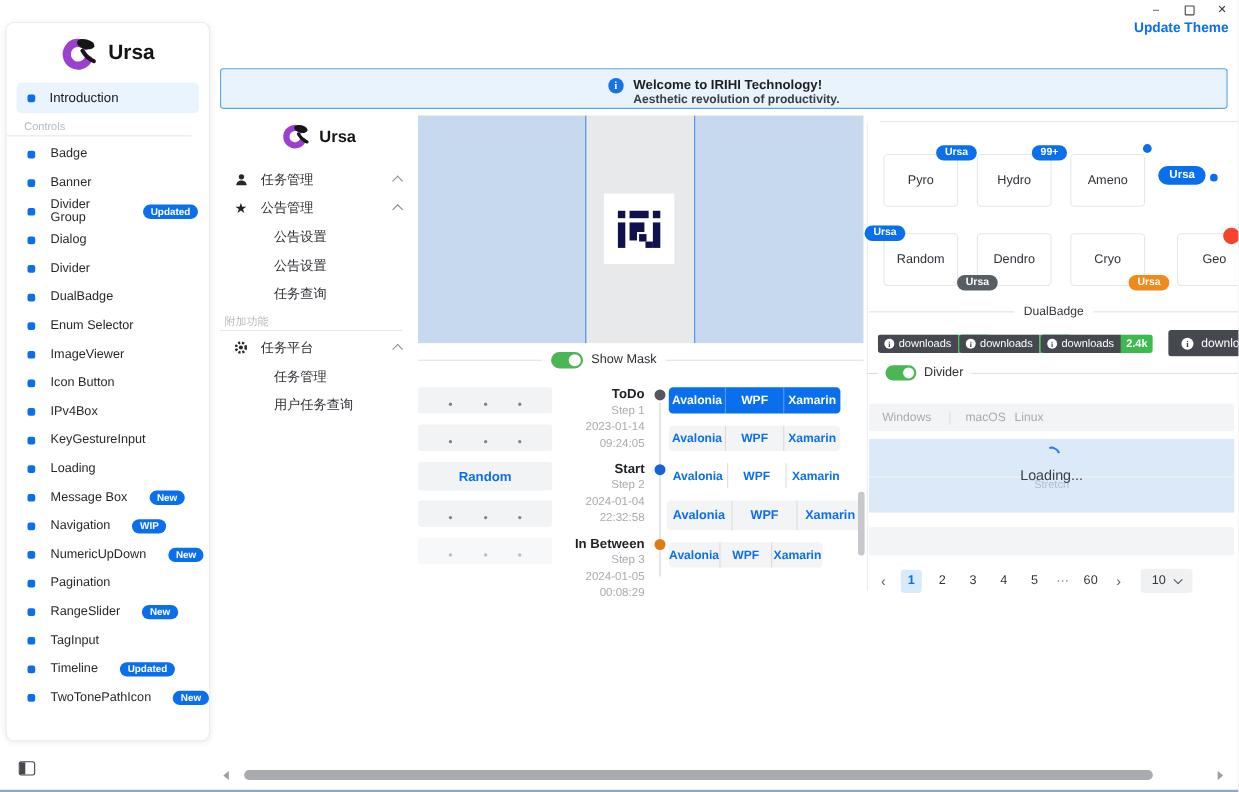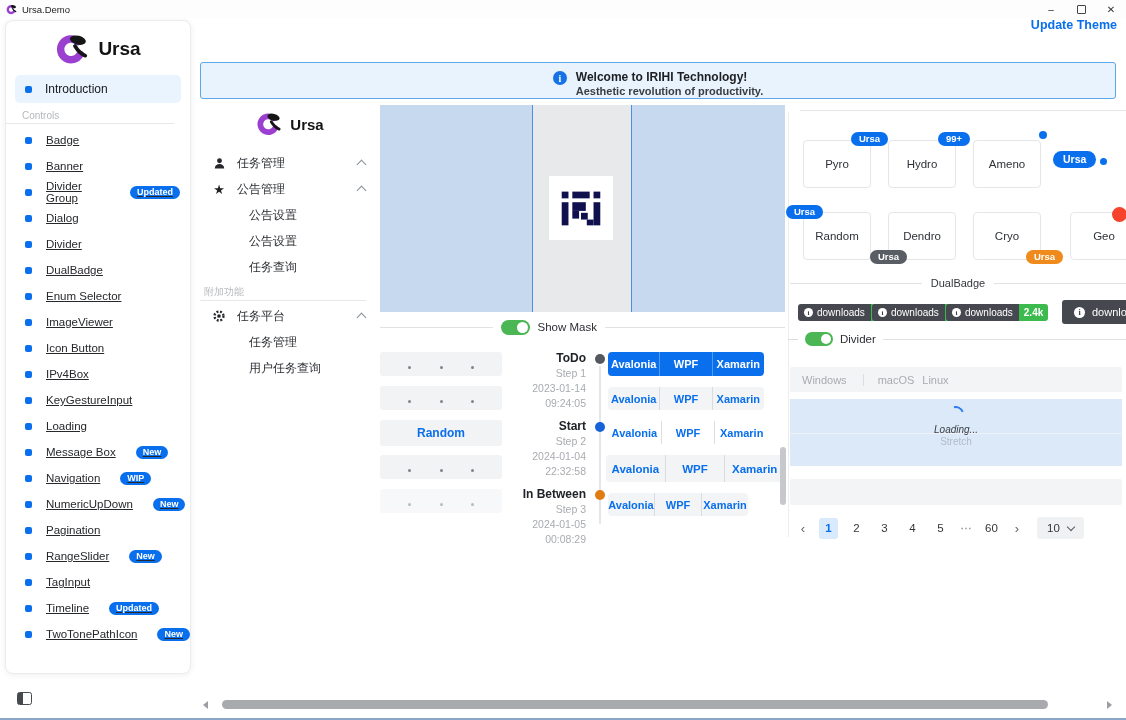--- a/index.html
+++ b/index.html
@@ -17,21 +17,21 @@
   .sidebar{position:absolute;left:5px;top:20px;width:184px;height:652px;background:#fff;
            border:1px solid #ececec;border-radius:8px;box-shadow:0 1px 6px rgba(0,0,0,.07);
            overflow:hidden;z-index:10;}
   .side-logo{display:flex;align-items:center;justify-content:center;gap:9px;margin:12px 0 10px;}
   .side-logo .logo-text{font-size:19px;font-weight:bold;color:#141414;}
   .s-intro{margin:2px 9px 4px;height:28px;border-radius:5px;background:#e9f4fe;
            display:flex;align-items:center;gap:13px;padding:0 10px;font-size:12px;color:#17181a;}
   .s-section{margin:7px 16px 2px;font-size:10px;color:#b5b8bb;}
   .s-hr{border:0;border-top:1px solid #e8e8e8;margin:2px 16px 3px 0;}
   .s-item{height:26px;display:flex;align-items:center;gap:14px;padding:0 10px 0 19px;
-          font-size:11.5px;color:#26282c;cursor:pointer;text-decoration:underline;}
+          font-size:11.5px;color:#26282c;cursor:pointer;}
   .bullet{width:7px;height:7px;border-radius:2px;background:#0a6fed;flex:0 0 auto;}
   .pill{background:#0a6fed;color:#fff;font-size:9px;font-weight:bold;border-radius:999px;
         padding:2px 7px;margin-left:6px;line-height:1;}
   .pill:empty{display:none;}
   
   .update-theme{position:absolute;right:9px;top:18px;font-size:12.5px;font-weight:bold;
                 color:#0a6fed;z-index:40;cursor:pointer;}
   
   .banner{position:absolute;left:200px;top:62px;width:916px;height:37px;background:#e8f3fd;
           border:1px solid #5ba7e8;border-radius:3px;display:flex;align-items:flex-start;
@@ -131,21 +131,21 @@
   .enumbar{position:absolute;left:790px;top:367px;width:332px;height:25px;background:#f3f4f6;
            border-radius:2px;display:flex;align-items:center;}
   .enum-inner{display:flex;align-items:center;opacity:.5;filter:blur(.6px);font-size:11px;color:#5c6océ16;}
   .enum-inner span{color:#5c6168;}
   .enum-sep{width:1px;height:12px;background:#c6c9cd;margin:0 14px 0 16px;}
   
   .loadbox{position:absolute;left:790px;top:399px;width:332px;height:67px;background:#dce9f8;overflow:hidden;}
   .loadbox .mid-line{position:absolute;left:0;right:0;top:34px;height:1px;background:#eef1f5;}
   .spinner{position:absolute;left:50%;top:7px;margin-left:-8px;width:16px;height:16px;border-radius:50%;
            border:2.5px solid transparent;border-top-color:#2f7df0;transform:rotate(28deg);box-sizing:border-box;}
-  .load-text{position:absolute;left:0;right:0;top:25px;text-align:center;font-size:10px;color:#3a3f45;z-index:2;font-style:italic;}
+  .load-text{position:absolute;left:0;right:0;top:25px;text-align:center;font-size:13px;color:#3a3f45;z-index:2;}
   .load-behind{position:absolute;left:0;right:0;top:37px;text-align:center;font-size:10px;color:#8d97a3;
                opacity:.55;filter:blur(.5px);}
   .graybar{position:absolute;left:790px;top:479px;width:332px;height:26px;background:#f3f4f6;border-radius:2px;}
   
   .pagerow{position:absolute;left:796px;top:517px;height:22px;display:flex;align-items:center;gap:9px;}
   .pg{min-width:14px;text-align:center;font-size:11.5px;color:#33373d;cursor:pointer;}
   .pg.arrow{font-size:13px;color:#60656b;}
   .pg.num{width:19px;height:21px;line-height:21px;}
   .pg.active{background:#d8eafc;color:#0a6fed;font-weight:bold;border-radius:3px;}
   .pg.dots{color:#7a7f85;}
@@ -161,28 +161,20 @@
   .tri{position:absolute;width:0;height:0;cursor:pointer;}
   .tri.left{left:203px;top:701px;border-top:4px solid transparent;border-bottom:4px solid transparent;border-right:5px solid #9b9ea3;}
   .tri.right{left:1107px;top:701px;border-top:4px solid transparent;border-bottom:4px solid transparent;border-left:5px solid #9b9ea3;}
   .bottom-line{position:absolute;left:0;right:0;bottom:0;height:2px;background:#8aa7c7;}
 </style>
 </head>
 <body>
 
 <div id="root">
 
-  <div class="titlebar">
-    <svg width="11" height="11" viewBox="0 0 46 40">
-        <path d="M 31 10 A 14 14 0 1 0 34 27" fill="none" stroke="#9b3fd1" stroke-width="10" stroke-linecap="round"></path>
-        <ellipse cx="31" cy="8" rx="11" ry="6" fill="#161616" transform="rotate(14 31 8)"></ellipse>
-        <path d="M27 16 q6 10 14 13" stroke="#161616" stroke-width="5" fill="none" stroke-linecap="round"></path>
-      </svg>
-    <span class="t-title">Ursa.Demo</span>
-  </div>
   <div class="win-controls">
     <span class="win-btn">–</span>
     <span class="win-btn">
         <span class="restore-box"></span>
       </span>
     <span class="win-btn">✕</span>
   </div>
 
   <div class="sidebar">
     <div class="side-logo">

